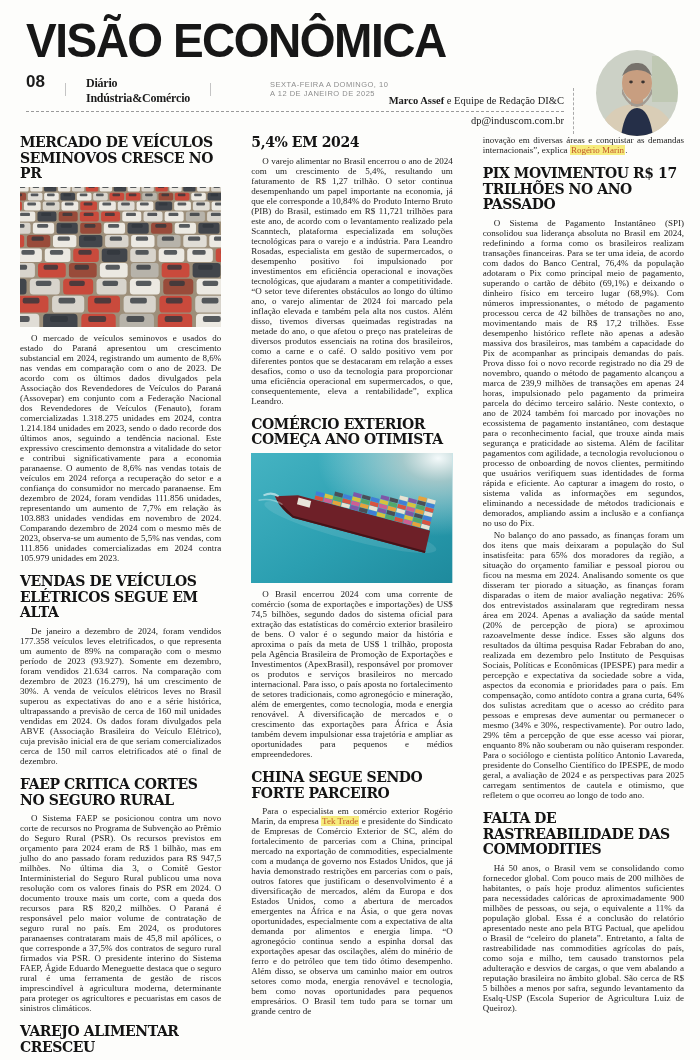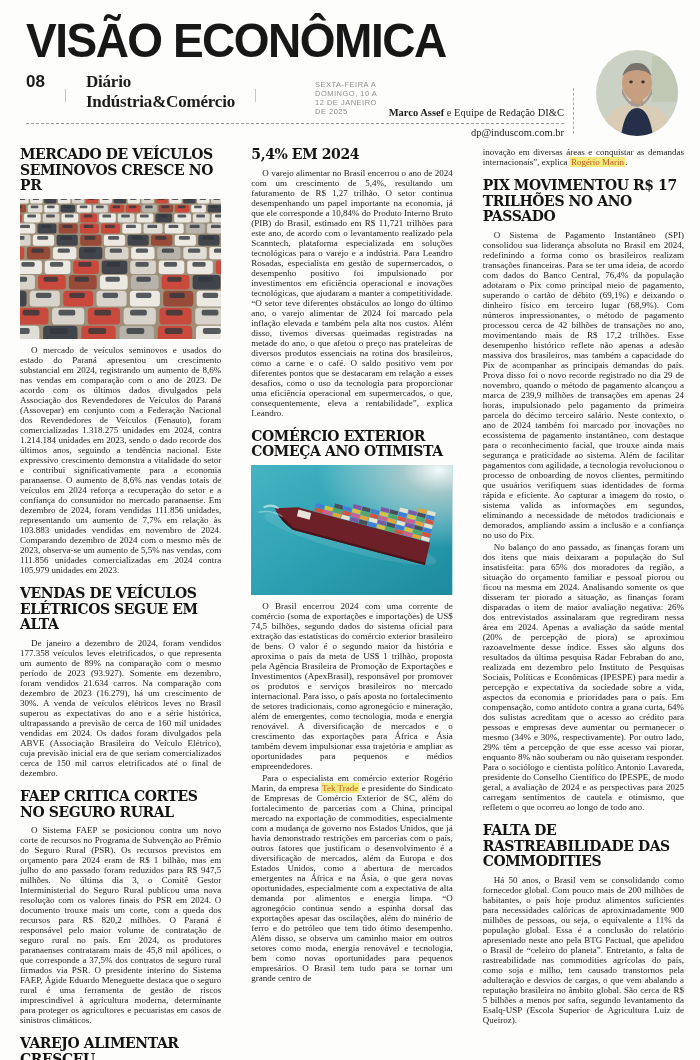--- a/index.html
+++ b/index.html
@@ -19,21 +19,21 @@
     white-space:nowrap;
   }
   .header-row{
     display:flex;justify-content:space-between;align-items:flex-end;
     margin:10px 136px 0 26px;
     border-bottom:1px dashed #9a9a9a;padding-bottom:5px;
   }
   .pub-info{display:flex;align-items:baseline;gap:20px;}
   .page-num{font-family:"Liberation Sans",sans-serif;font-weight:bold;font-size:17px;}
   .vsep{display:inline-block;width:0;height:13px;border-left:1px solid #c4c4c4;align-self:center;}
-  .paper-name{font-weight:bold;font-size:17px;letter-spacing:-0.2px;}
+  .paper-name{font-weight:bold;font-size:12px;letter-spacing:-0.2px;}
   .edition-date{font-family:"Liberation Sans",sans-serif;font-size:7.5px;color:#8d8d8d;letter-spacing:0.5px;padding-bottom:2px;margin-left:39px;}
   .byline{font-size:10.5px;text-align:right;white-space:nowrap;}
   .byline b{font-weight:bold;}
   .email-row{margin:3px 136px 0 26px;text-align:right;font-size:10.5px;color:#222;}
   .photo-sep{position:absolute;right:126px;top:72px;height:46px;border-left:1px dashed #aaa;}
   .portrait{position:absolute;right:20px;top:34px;width:86px;height:86px;}
   
   .columns{display:flex;gap:30px;padding:9px 16px 0 20px;}
   .col{width:213px;}
   .hed{
@@ -407,20 +407,21 @@
                 <rect x="181.6" y="26.2" width="9" height="4" fill="#e8e2d2"></rect>
               </g>
             <path d="M10 66 Q18 60 26 63" stroke="#ffffff" stroke-width="2" fill="none" opacity="0.55"></path>
             <path d="M6 72 Q20 66 32 70" stroke="#ffffff" stroke-width="1.5" fill="none" opacity="0.35"></path>
           </g>
         </svg>
       </figure>
       <p class="body">O Brasil encerrou 2024 com uma corrente de comércio (soma de exportações e importações) de US$ 74,5 bilhões, segundo dados do sistema oficial para extração das estatísticas do comércio exterior brasileiro de bens. O valor é o segundo maior da história e aproxima o país da meta de US$ 1 trilhão, proposta pela Agência Brasileira de Promoção de Exportações e Investimentos (ApexBrasil), responsável por promover os produtos e serviços brasileiros no mercado internacional. Para isso, o país aposta no fortalecimento de setores tradicionais, como agronegócio e mineração, além de emergentes, como tecnologia, moda e energia renovável. A diversificação de mercados e o crescimento das exportações para África e Ásia também devem impulsionar essa trajetória e ampliar as oportunidades para pequenos e médios empreendedores.</p>
     </article>
     <article>
+      <h2 class="hed">CHINA SEGUE SENDO FORTE PARCEIRO</h2>
       <p class="body"><span>Para o especialista em comércio exterior Rogério Marin, da empresa </span><span class="hl">Tek Trade</span><span> e presidente do Sindicato de Empresas de Comércio Exterior de SC, além do fortalecimento de parcerias com a China, principal mercado na exportação de commodities, especialmente com a mudança de governo nos Estados Unidos, que já havia demonstrado restrições em parcerias com o país, outros fatores que justificam o desenvolvimento é a diversificação de mercados, além da Europa e dos Estados Unidos, como a abertura de mercados emergentes na África e na Ásia, o que gera novas oportunidades, especialmente com a expectativa de alta demanda por alimentos e energia limpa. “O agronegócio continua sendo a espinha dorsal das exportações apesar das oscilações, além do minério de ferro e do petróleo que tem tido ótimo desempenho. Além disso, se observa um caminho maior em outros setores como moda, energia renovável e tecnologia, bem como novas oportunidades para pequenos empresários. O Brasil tem tudo para se tornar um grande centro de</span></p>
     </article>
   </section>
 
   <section class="col">
     <p class="body no-indent"><span>inovação em diversas áreas e conquistar as demandas internacionais”, explica </span><span class="hl">Rogério Marin</span><span>.</span></p>
     <article>
       <h2 class="hed">PIX MOVIMENTOU R$ 17 TRILHÕES NO ANO PASSADO</h2>
       <p class="body">O Sistema de Pagamento Instantâneo (SPI) consolidou sua liderança absoluta no Brasil em 2024, redefinindo a forma como os brasileiros realizam transações financeiras. Para se ter uma ideia, de acordo com dados do Banco Central, 76,4% da população adotaram o Pix como principal meio de pagamento, superando o cartão de débito (69,1%) e deixando o dinheiro físico em terceiro lugar (68,9%). Com números impressionantes, o método de pagamento processou cerca de 42 bilhões de transações no ano, movimentando mais de R$ 17,2 trilhões. Esse desempenho histórico reflete não apenas a adesão massiva dos brasileiros, mas também a capacidade do Pix de acompanhar as principais demandas do país. Prova disso foi o novo recorde registrado no dia 29 de novembro, quando o método de pagamento alcançou a marca de 239,9 milhões de transações em apenas 24 horas, impulsionado pelo pagamento da primeira parcela do décimo terceiro salário. Neste contexto, o ano de 2024 também foi marcado por inovações no ecossistema de pagamento instantâneo, com destaque para o reconhecimento facial, que trouxe ainda mais segurança e praticidade ao sistema. Além de facilitar pagamentos com agilidade, a tecnologia revolucionou o processo de onboarding de novos clientes, permitindo que usuários verifiquem suas identidades de forma rápida e eficiente. Ao capturar a imagem do rosto, o sistema valida as informações em segundos, eliminando a necessidade de métodos tradicionais e demorados, ampliando assim a inclusão e a confiança no uso do Pix.</p>
     </article>

